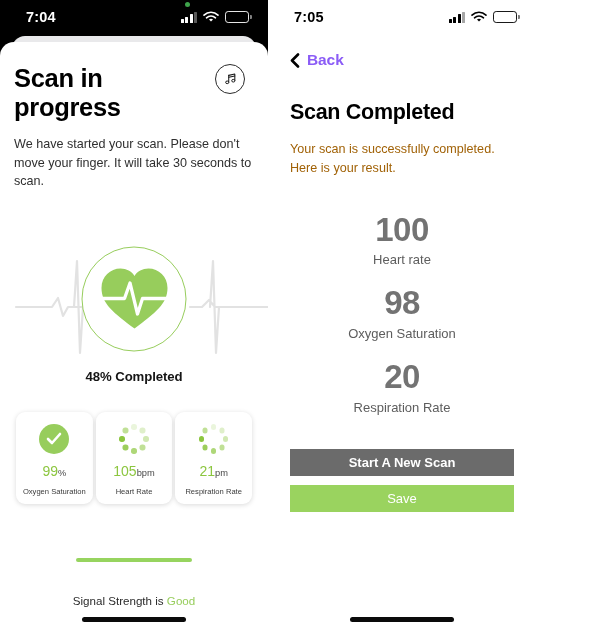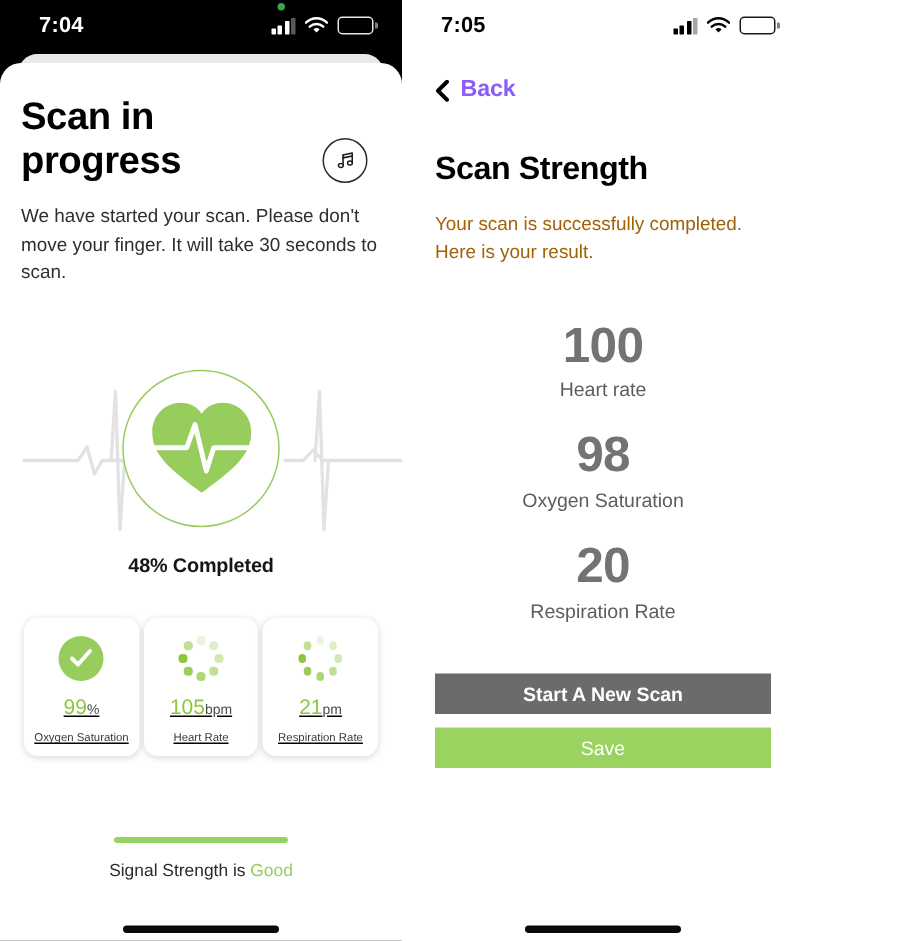--- a/index.html
+++ b/index.html
@@ -50,21 +50,21 @@
   .sheet-back {
     position: absolute; left: 12px; right: 12px; top: 36px; height: 40px;
     background: #e9e9eb; border-radius: 13px 13px 0 0;
   }
   .sheet {
     position: absolute; left: 0; right: 0; top: 42px; bottom: 0;
     background: #ffffff; border-radius: 14px 14px 0 0;
   }
   .sheet-inner { padding: 0 14px; height: 100%; position: relative; }
 
-  .title-row { display: flex; align-items: flex-end; justify-content: space-between; padding-top: 22px; }
+  .title-row { display: flex; align-items: flex-start; justify-content: space-between; padding-top: 22px; }
   .page-title { font-size: 25.5px; font-weight: 700; color: #000; letter-spacing: -.3px; }
   .music-btn {
     width: 30px; height: 30px; border-radius: 50%;
     border: 1.3px solid #2b2b2b;
     display: flex; align-items: center; justify-content: center;
     flex: none; color: #1a1a1a; margin-right: 9px;
   }
   .lead {
     margin-top: 13px; font-size: 12.6px; line-height: 1.48;
     color: #2f2f2f; max-width: 240px;
@@ -76,21 +76,21 @@
     position: absolute; left: 50%; top: 50%; transform: translate(-50%, -50%);
     width: 105px; height: 105px; border-radius: 50%;
     border: 1.4px solid #97cd5c; background: #ffffff;
     display: flex; align-items: center; justify-content: center;
   }
   .pct {
     text-align: center; font-size: 13.2px; font-weight: 700;
     color: #151515; margin-top: 6px; letter-spacing: -.1px;
   }
 
-  .cards { display: flex; gap: 3px; margin-top: 28px; padding: 0 2px; text-decoration: underline; }
+  .cards { display: flex; gap: 3px; margin-top: 28px; padding: 0 2px; }
   .card {
     flex: 1; background: #ffffff; border-radius: 9px;
     box-shadow: 0 1px 5px rgba(0,0,0,.15);
     padding: 10px 4px 8px; text-align: center;
     display: flex; flex-direction: column; align-items: center;
     min-height: 84px;
   }
   .card-icon { height: 34px; display: flex; align-items: center; justify-content: center; }
   .check-circle {
     width: 30px; height: 30px; border-radius: 50%; background: #97cd5c;
@@ -104,21 +104,21 @@
   .card-value { margin-top: 8px; font-size: 14px; color: #8cc63f; font-weight: 400; line-height: 1; }
   .card-value .unit { font-size: 9.3px; color: #4a4a4a; font-weight: 400; }
   .card-label { margin-top: 9px; font-size: 7.6px; color: #3a3a3a; }
 
   .progress-track {
     position: absolute; left: 76px; right: 76px; bottom: 65px;
     height: 4px; border-radius: 2px; background: #ffffff;
   }
   .progress-fill { height: 100%; border-radius: 2px; background: #97d45f; }
   .signal {
-    position: absolute; left: 0; right: 0; bottom: 40px;
+    position: absolute; left: 0; right: 0; bottom: 20px;
     text-align: center; font-size: 11.6px; color: #2a2a2a;
   }
   .signal .good { color: #97cd5c; }
   .home-indicator {
     position: absolute; left: 50%; transform: translateX(-50%); bottom: 5px;
     width: 104px; height: 5px; border-radius: 3px; background: #0a0a0a;
   }
 
   
   #screen-right { background: #ffffff; }
@@ -301,21 +301,21 @@
 
       <div class="back-row">
         <span class="chev">
           <svg width="10" height="15" viewBox="0 0 10 15" fill="none">
             <path d="M8 1.5 L2 7.5 L8 13.5" stroke="currentColor" stroke-width="2.6" stroke-linecap="round" stroke-linejoin="round"></path>
           </svg>
         </span>
         <span class="back-label">Back</span>
       </div>
 
-      <div class="rs-title">Scan Strength</div>
+      <div class="rs-title">Scan Completed</div>
       <div class="rs-sub">Your scan is successfully completed. Here is your result.</div>
 
       <div class="results">
         <div class="result-block">
           <div class="result-value">100</div>
           <div class="result-label">Heart rate</div>
         </div>
         <div class="result-block">
           <div class="result-value">98</div>
           <div class="result-label">Oxygen Saturation</div>

